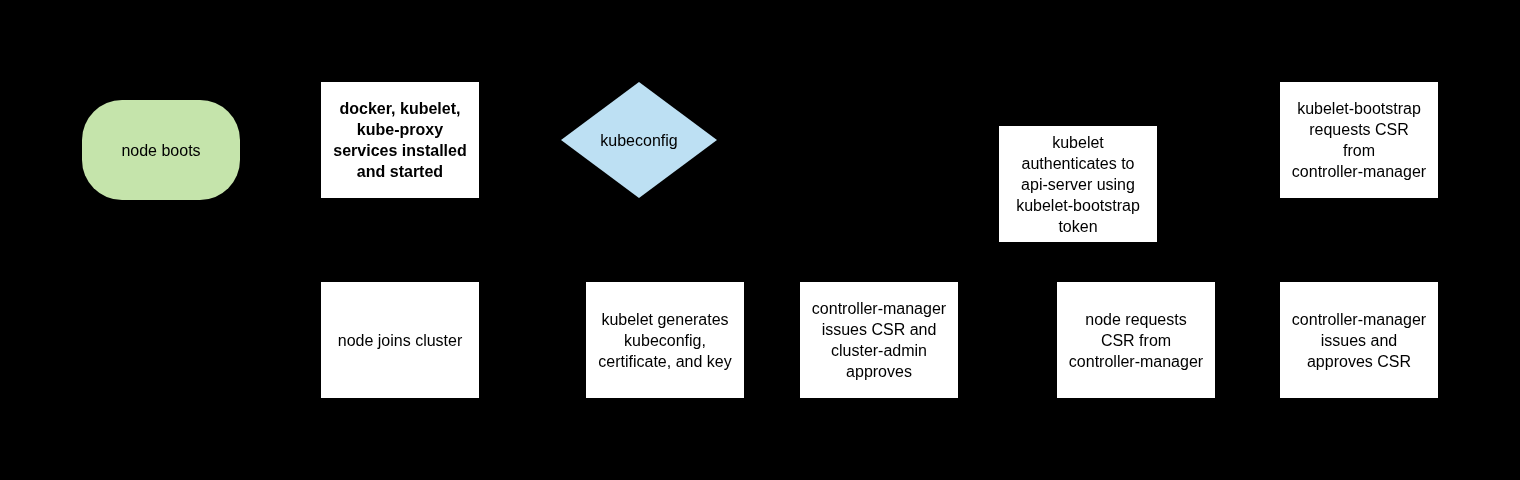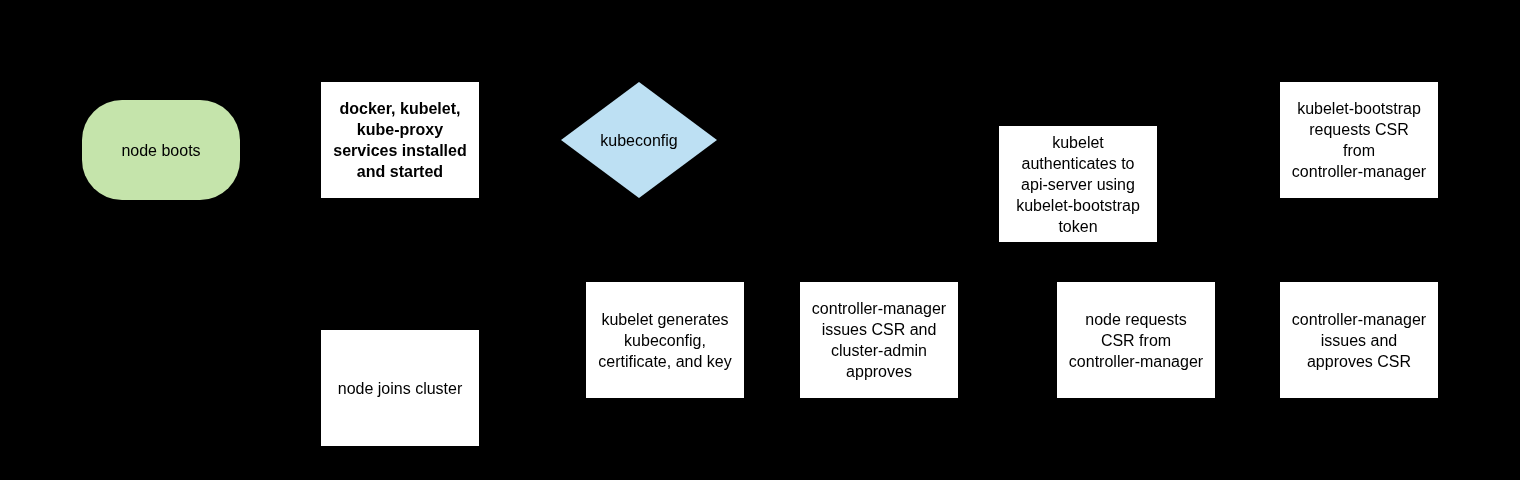--- a/index.html
+++ b/index.html
@@ -45,21 +45,21 @@
   }
   
   .pos-r1c1 { left: 82px;   top: 100px; }
   .pos-r1c2 { left: 321px;  top: 82px; font-weight: bold; }
   .pos-r1c3 { left: 561px;  top: 82px; }
   .pos-r1c4 { left: 800px;  top: 82px; }
   .pos-r1c5 { left: 999px; top: 82px; margin-top: 44px; }
   .pos-r1c6 { left: 1280px; top: 82px; }
   
   .pos-r2c1 { left: 82px;   top: 300px; }
-  .pos-r2c2 { left: 321px;  top: 282px; margin-top: 48px; }
+  .pos-r2c2 { left: 321px;  top: 282px; }
   .pos-r2c3 { left: 586px;  top: 282px; }
   .pos-r2c4 { left: 800px;  top: 282px; }
   .pos-r2c5 { left: 1041px; top: 282px; margin-left: 16px; }
   .pos-r2c6 { left: 1280px; top: 282px; }
 </style>
 </head>
 <body>
 
 <div id="canvas">
 

